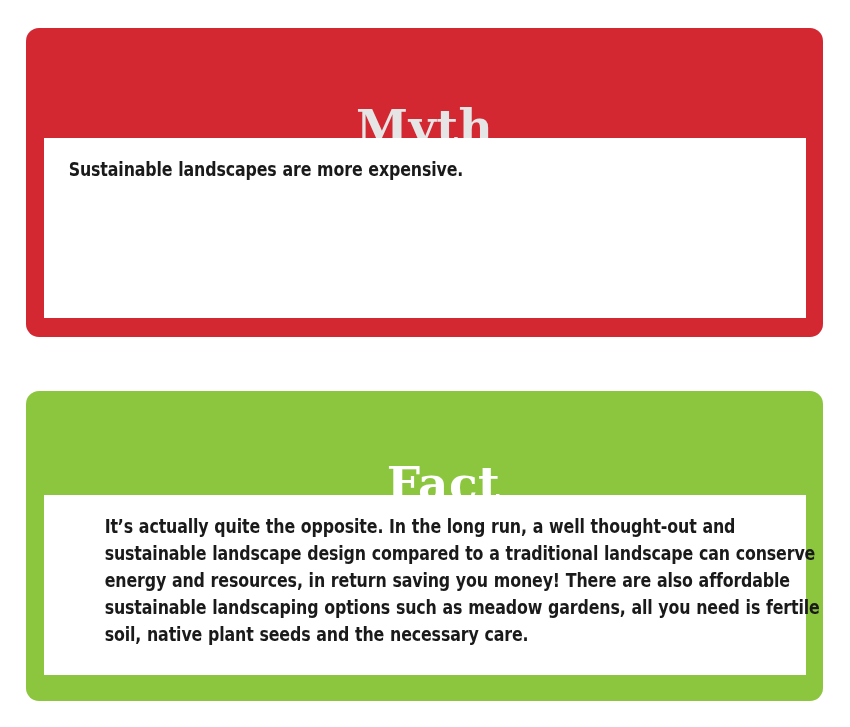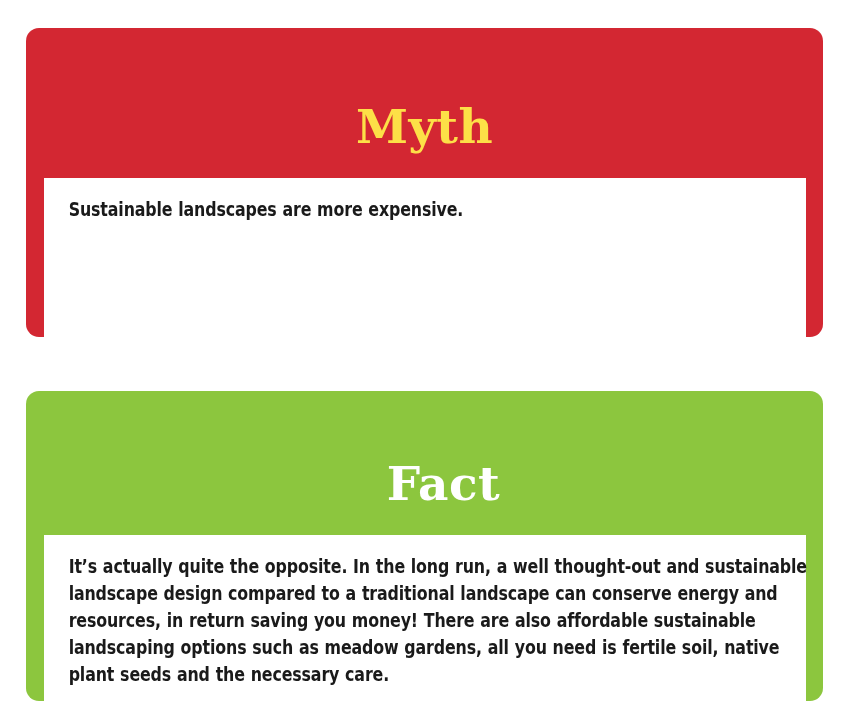--- a/index.html
+++ b/index.html
@@ -57,21 +57,20 @@
 
   .card-myth .card-title { top: 36px; }
   .card-fact .card-title { top: 30px; }
 
   .panel {
     position: absolute;
     left: 18px;
     right: 17px;
     background: #ffffff;
     box-sizing: border-box;
-    margin-top: 40px;
   }
 
   .card-myth .panel {
     top: 110px;
     height: 180px;
   }
 
   .card-fact .panel {
     top: 104px;
     height: 180px;
@@ -92,26 +91,26 @@
     text-align: left;
     word-spacing: 0.5px;
   }
 </style>
 </head>
 <body style="background: rgb(255, 255, 255);">
 
 <div class="board">
 
   <section class="card card-myth" style="background: rgb(211, 39, 50);">
-    <h2 class="card-title" style="color: #fde047;">Myth</h2>
+    <h2 class="card-title" style="color: #e5e5e5;">Myth</h2>
     <div class="panel" style="background: rgb(255, 255, 255);">
       <p class="panel-text" style="color: rgb(26, 26, 26);">Sustainable landscapes are more expensive.</p>
     </div>
   </section>
 
   <section class="card card-fact" style="background: rgb(140, 198, 62);">
     <h2 class="card-title" style="color: rgb(255, 255, 255); padding-left: 38px;">Fact</h2>
-    <div class="panel" style="background: rgb(255, 255, 255);">
+    <div class="panel" style="background: rgb(255, 255, 255); padding-left: 36px;">
       <p class="panel-text" style="color: rgb(26, 26, 26);">It’s actually quite the opposite. In the long run, a well thought-out and sustainable landscape design compared to a traditional landscape can conserve energy and resources, in return saving you money! There are also affordable sustainable landscaping options such as meadow gardens, all you need is fertile soil, native plant seeds and the necessary care.</p>
     </div>
   </section>
 
 </div>
 
 </body></html>

